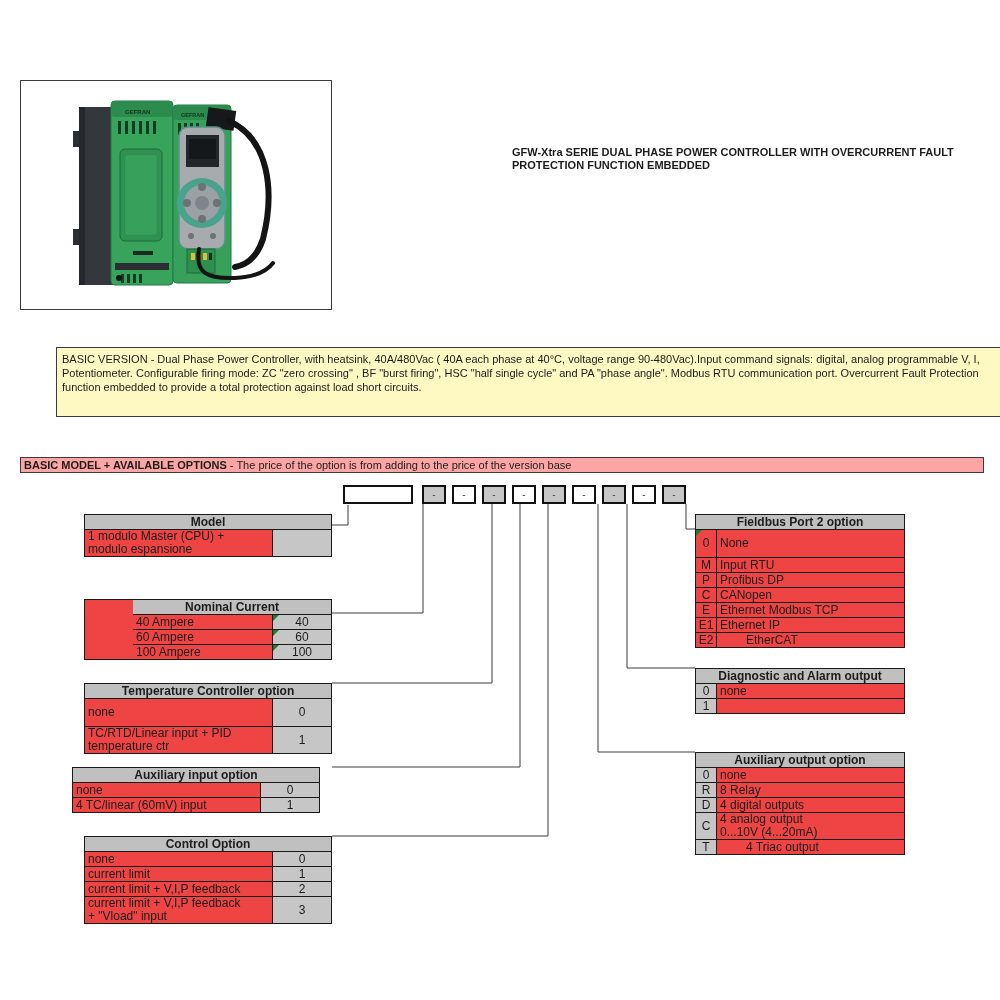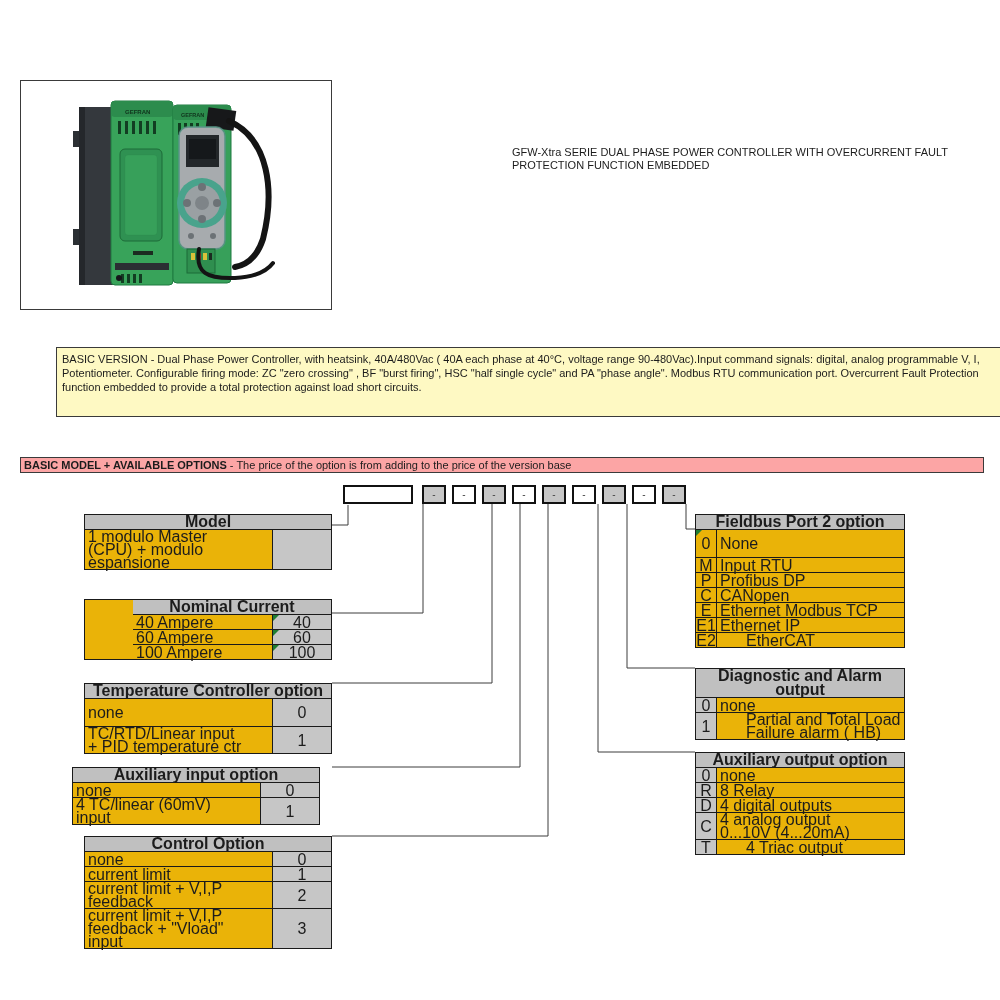--- a/index.html
+++ b/index.html
@@ -7,42 +7,42 @@
     width:1000px;height:1000px;position:relative;background:#ffffff;
     font-family:"Liberation Sans", sans-serif;color:#1c1c1c;
     -webkit-font-smoothing:antialiased;
   }
   .abs{position:absolute;}
 
   
   #product-box{left:20px;top:80px;width:310px;height:228px;border:1px solid #3a3a3a;background:#fff;}
 
   
-  #doc-title{left:512px;top:146px;width:468px;font-size:11px;font-weight:normal;line-height:13px;}
+  #doc-title{left:512px;top:146px;width:468px;font-size:11px;font-weight:bold;line-height:13px;}
 
   
   #basic-version-box{left:20px;top:347px;width:956px;height:60px;border:1px solid #3a3a3a;
     font-size:11px;line-height:14px;padding:4px 5px;background:#fef9c3;margin-left:36px;}
 
   
   #options-bar{left:20px;top:457px;width:956px;height:14px;border:1px solid #3a3a3a;
     font-size:11px;line-height:14px;padding:0 3px;background:#fca5a5;white-space:nowrap;overflow:hidden;}
   #options-bar .b{font-weight:bold;}
 
   
   .code-box{position:absolute;top:485px;height:19px;border:2px solid #111;box-sizing:border-box;
     display:flex;align-items:center;justify-content:center;font-size:10px;color:#444;background:#fff;}
   .code-box.gray{background:var(--cell-bg,#c0c0c0);}
   #code-box-main{left:343px;width:70px;}
 
   
   #connector-layer{left:0;top:0;width:1000px;height:1000px;pointer-events:none;}
 
   
-  .ptable{position:absolute;border:1px solid #1a1a1a;background:#eab308;font-size:16px;line-height:13px;box-sizing:border-box;}
+  .ptable{position:absolute;border:1px solid #1a1a1a;background:#ef4444;font-size:12px;line-height:13px;box-sizing:border-box;}
   .thead{background:var(--hdr-bg,#c0c0c0);border-bottom:1px solid #1a1a1a;font-weight:bold;text-align:center;
     min-height:14px;line-height:14px;padding:0 2px;}
   .trow{display:flex;border-bottom:1px solid #1a1a1a;min-height:14px;align-items:stretch;}
   .trow:last-child{border-bottom:none;gap:26px;}
   .trow.tall{min-height:27px;}
   .cell-label{flex:1;padding:0 3px;display:flex;align-items:center;white-space:pre-line;}
   .cell-val{width:58px;background:var(--cell-bg,#c0c0c0);border-left:1px solid #1a1a1a;position:relative;
     display:flex;align-items:center;justify-content:center;}
   .cell-code{width:20px;border-right:1px solid #1a1a1a;position:relative;
     display:flex;align-items:center;justify-content:center;flex:none;}
@@ -265,21 +265,20 @@
     </div>
   </div>
 <div class="ptable" id="diagnostic-table">
     <div class="thead">Diagnostic and Alarm output</div>
     <div class="trow">
       <div class="cell-code gray">0</div>
       <div class="cell-label">none</div>
     </div>
     <div class="trow">
       <div class="cell-code gray">1</div>
-      <div class="cell-label">Partial and Total Load Failure alarm ( HB)</div>
     </div>
   </div>
 <div class="ptable" id="auxoutput-table">
     <div class="thead">Auxiliary output option</div>
     <div class="trow">
       <div class="cell-code gray">0</div>
       <div class="cell-label">none</div>
     </div>
     <div class="trow">
       <div class="cell-code gray">R</div>

